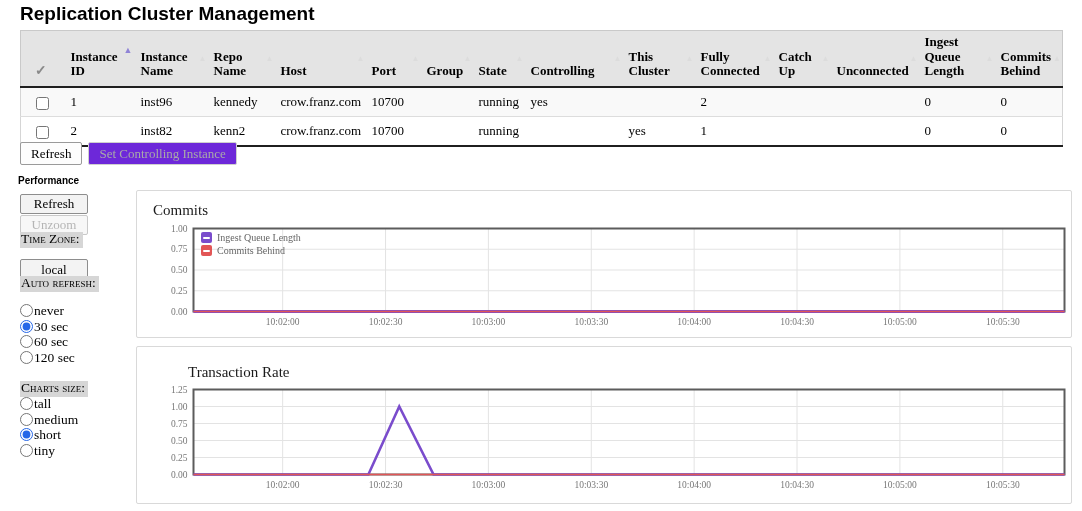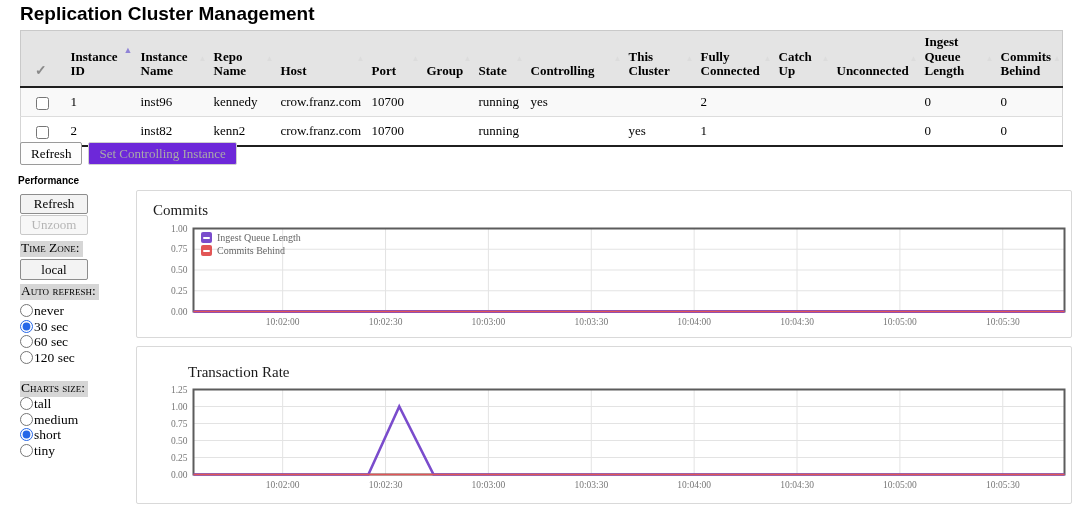--- a/index.html
+++ b/index.html
@@ -153,24 +153,24 @@
 <div id="table-actions">
   <button class="btn">Refresh</button>
   <button class="btn" disabled="">Set Controlling Instance</button>
 </div>
 
 <div id="perf-title" class="sans">Performance</div>
 
 <button class="side-btn" style="top:194px;">Refresh</button>
 <button class="side-btn" style="top:215px;" disabled="">Unzoom</button>
 
-<div class="strip" style="top:241px;">Time Zone:</div>
+<div class="strip" style="top:232px;">Time Zone:</div>
 <button class="side-btn" style="top:259px;height:21px;">local</button>
 
-<div class="strip" style="top:284px;">Auto refresh:</div>
+<div class="strip" style="top:276px;">Auto refresh:</div>
 <div class="radio-group" style="top:303px;">
   <label class="radio-row"><input type="radio" name="auto-refresh" style=""><span>never</span></label>
   <label class="radio-row"><input type="radio" name="auto-refresh" checked="" style=""><span>30 sec</span></label>
   <label class="radio-row"><input type="radio" name="auto-refresh" style=""><span>60 sec</span></label>
   <label class="radio-row"><input type="radio" name="auto-refresh" style=""><span>120 sec</span></label>
 </div>
 
 <div class="strip" style="top:381px;">Charts size:</div>
 <div class="radio-group" style="top:396px;">
   <label class="radio-row"><input type="radio" name="charts-size" style=""><span>tall</span></label>

